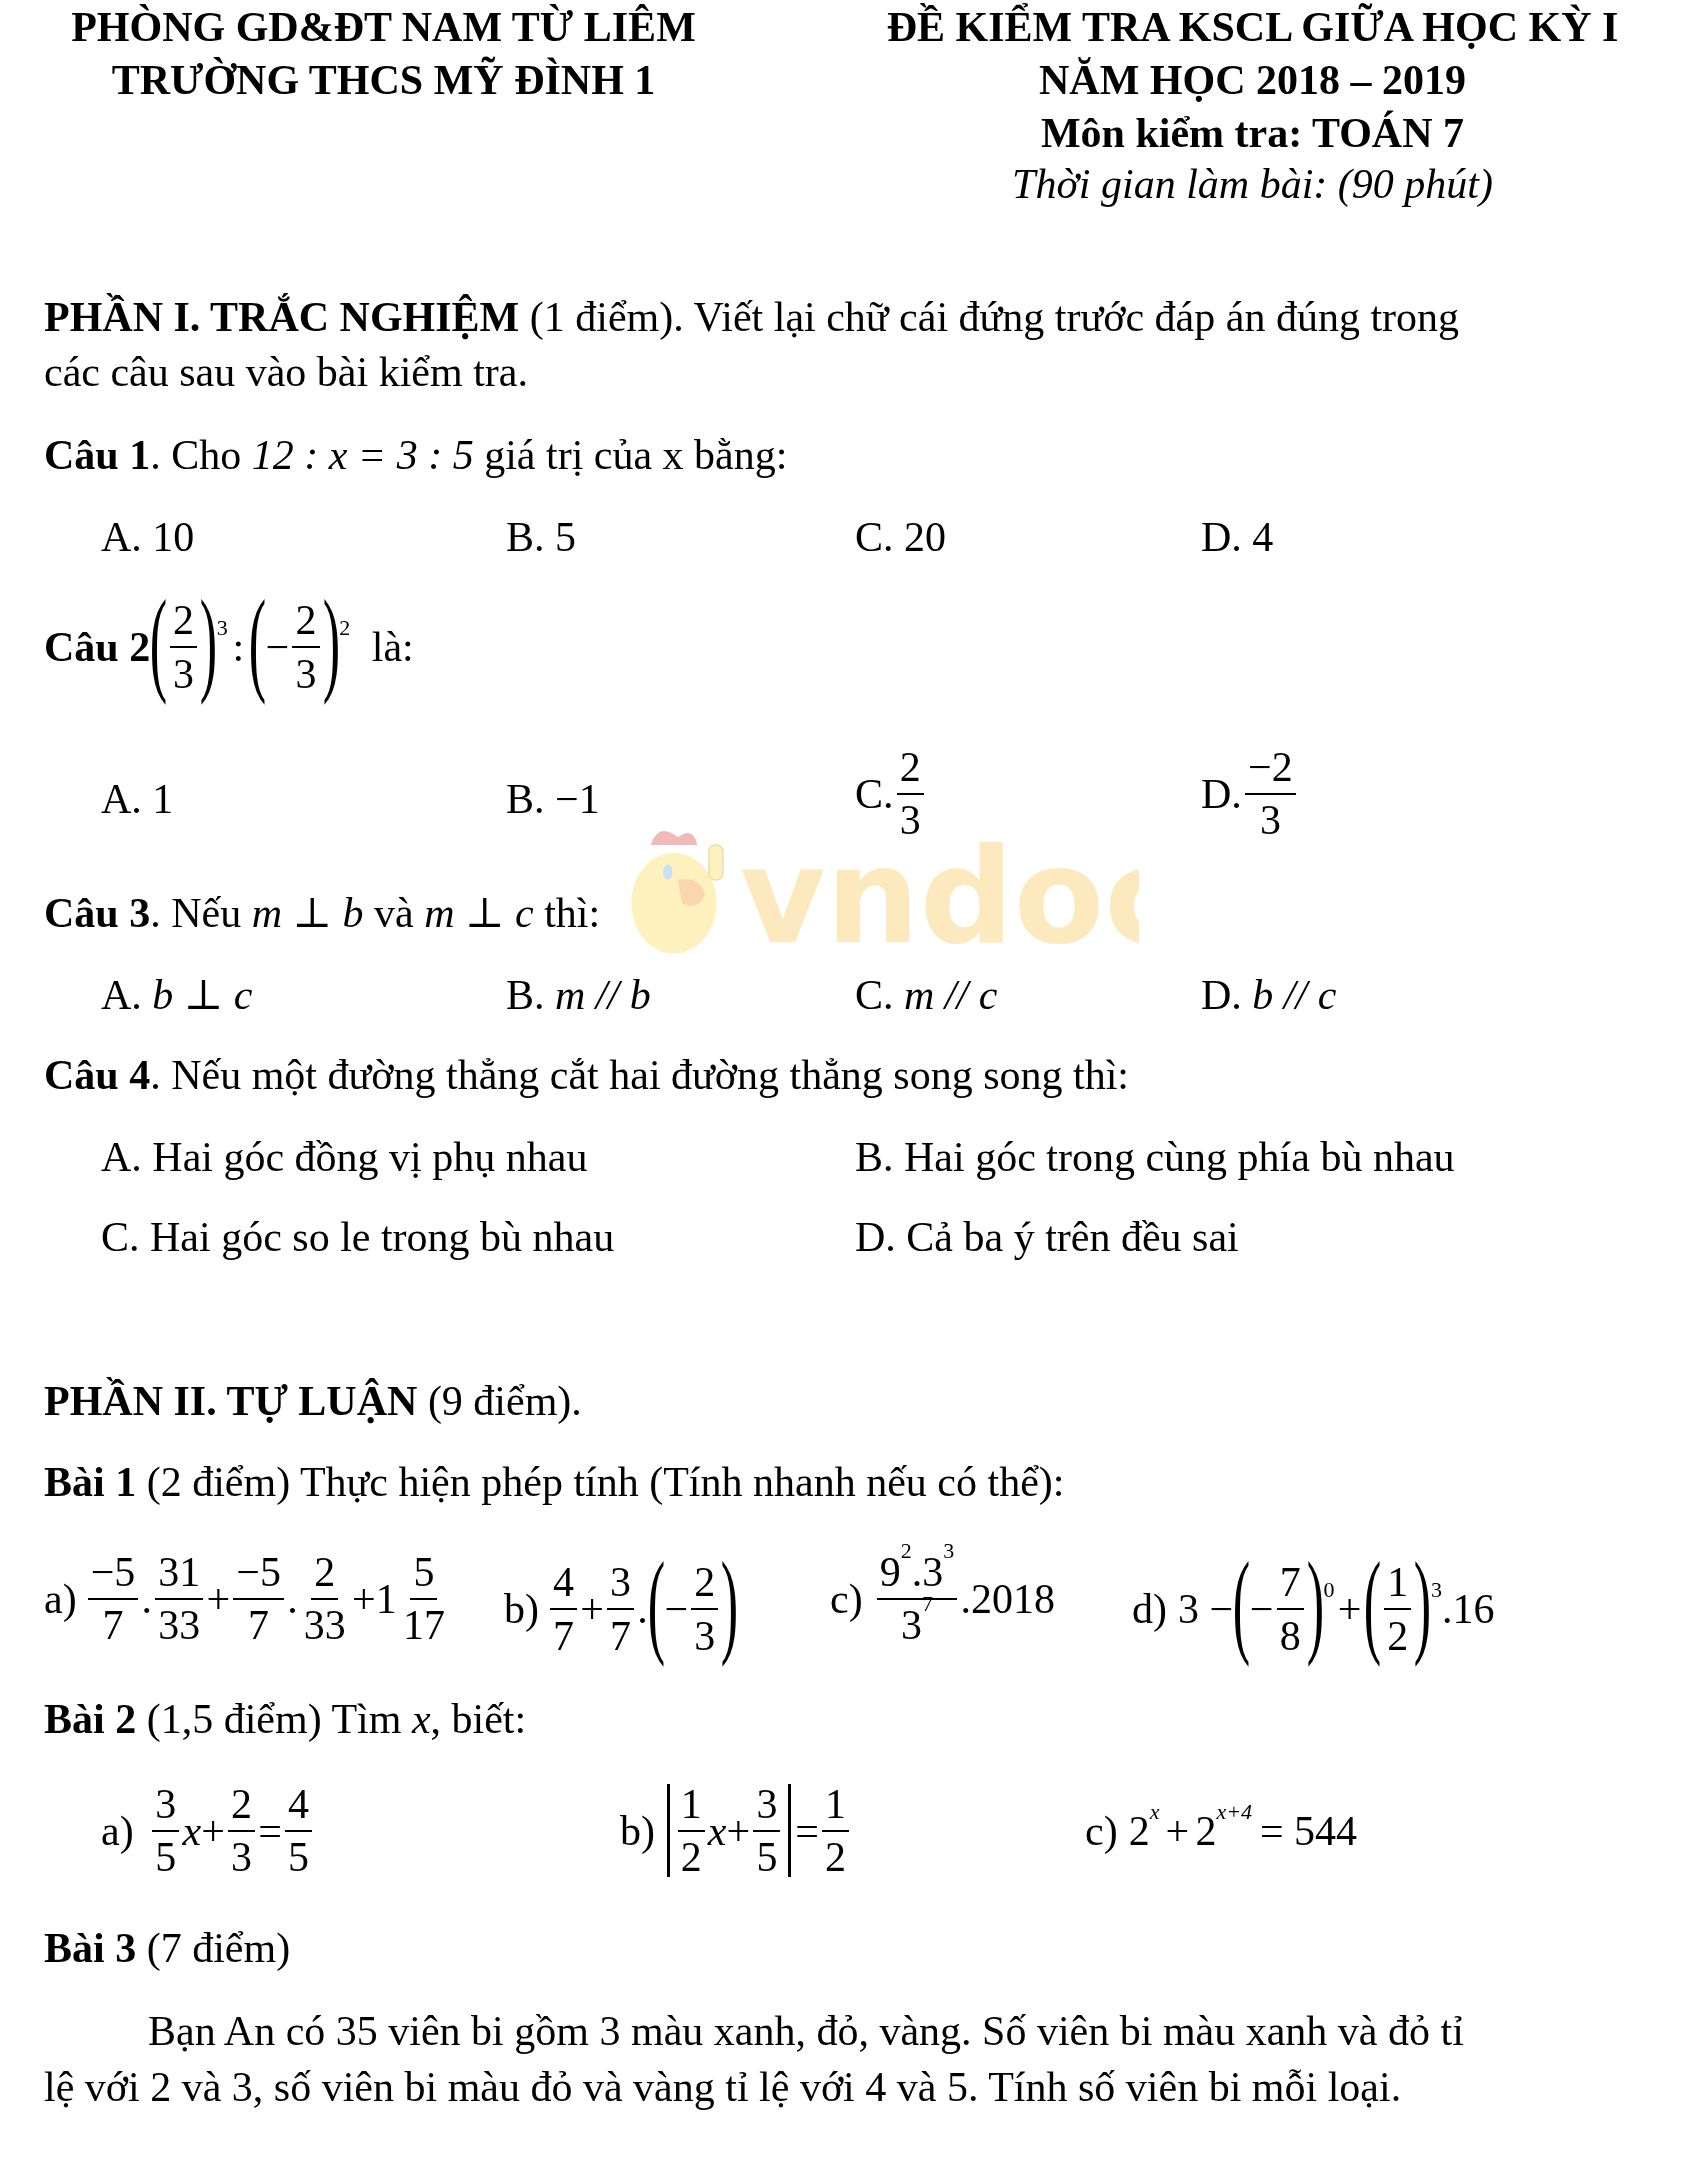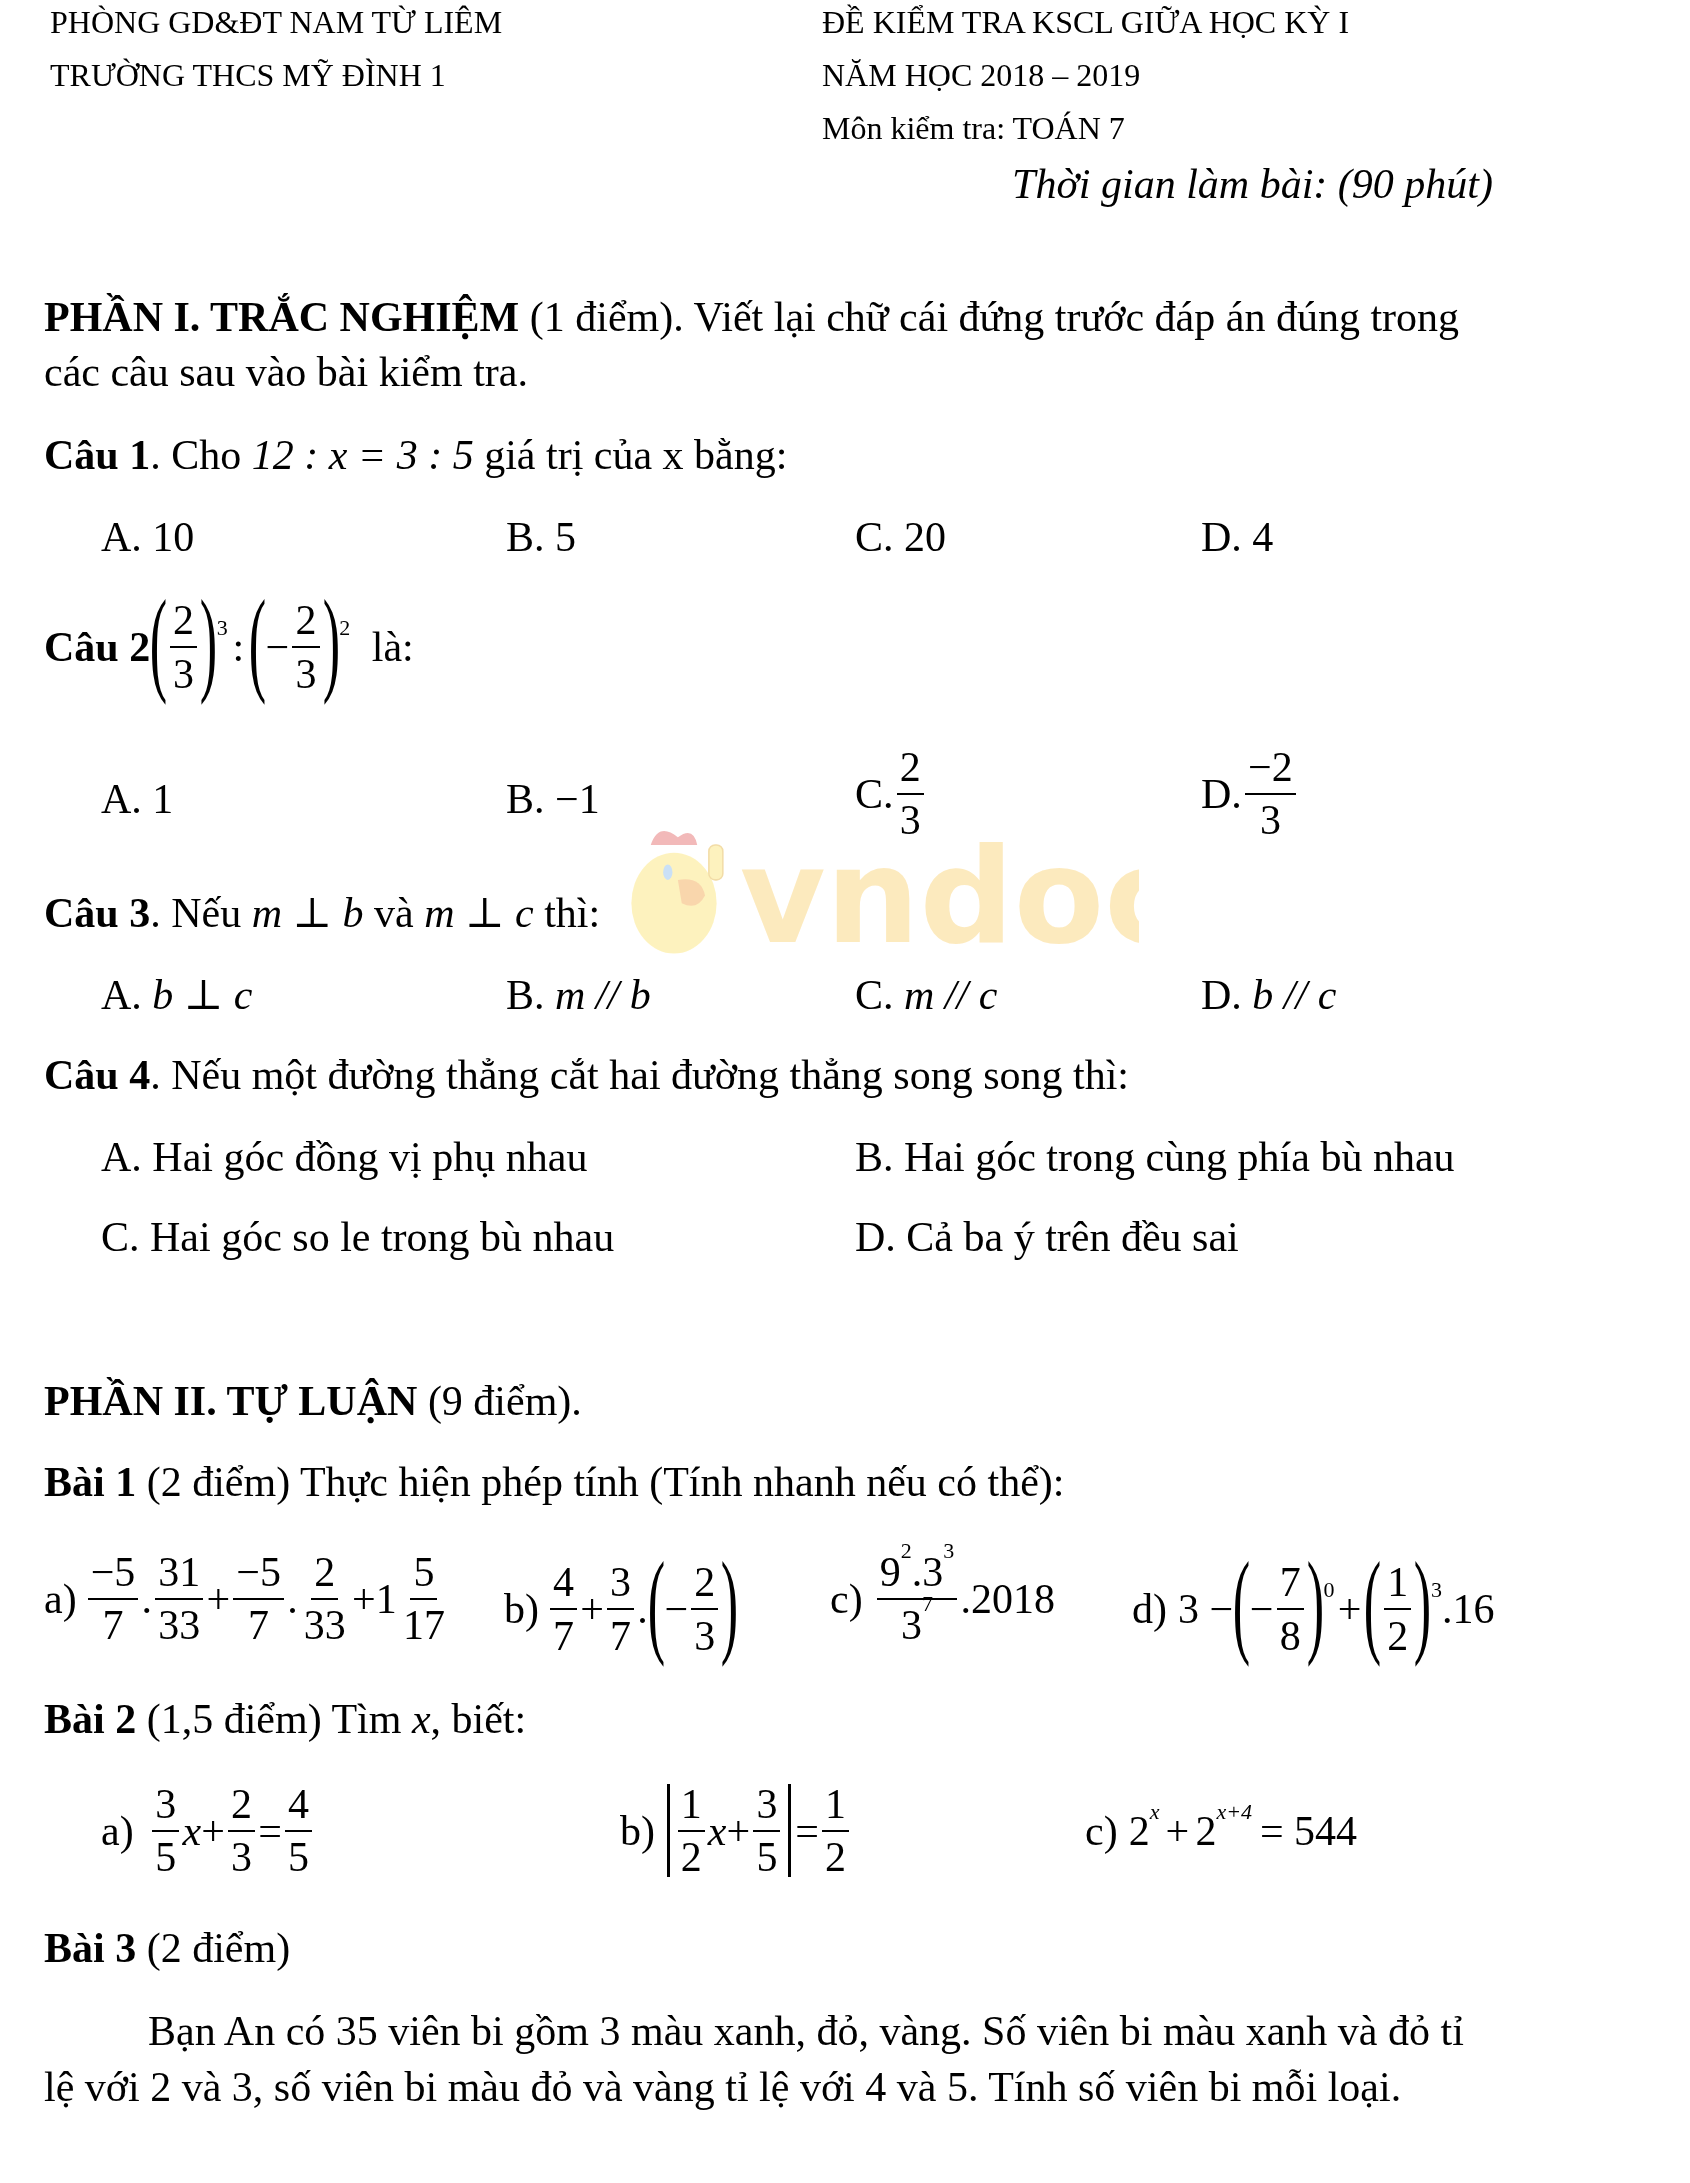--- a/index.html
+++ b/index.html
@@ -1,21 +1,21 @@
 <!DOCTYPE html>
 <html style="font-size:12.4px"><head>
 <meta charset="utf-8">
 <style>
   html, body { margin:0; padding:0; background:#ffffff; }
   body { width:1691px; height:2183px; position:relative; overflow:hidden;
          font-family:"Liberation Serif", "DejaVu Serif", serif; color:#000; font-size:42px; }
   .abs { position:absolute; white-space:nowrap; line-height:1; }
   .b { font-weight:bold; }
   .i { font-style:italic; }
-  .hdr { font-weight:normal; font-size:32px; text-align:left; }
+  .hdr { font-weight:bold; font-size:42px; text-align:center; }
   .sym { font-style:italic; }
   
   .frac { display:inline-flex; flex-direction:column; align-items:center; vertical-align:middle; margin:0 3.1px; line-height:1; }
   .frac .num { padding:0 3.1px 4.7px 3.1px; border-bottom:2.3px solid #000; }
   .frac .den { padding:4.7px 3.1px 0 3.1px; }
   .paren { display:inline-block; font-size:116px; font-weight:100; transform:scaleX(0.45); vertical-align:middle; line-height:1; margin:0 -11px; position:relative; top:-6.2px; }
   .sup { font-size:22px; vertical-align:top; position:relative; top:-18.6px; }
   .bar { display:inline-block; width:2.3px; height:93px; background:#000; vertical-align:middle; margin:0 4.7px; }
   .mrow { display:inline-flex; align-items:center; }
   .watermark { position:absolute; left:612px; top:814px; width:527px; height:155px; opacity:0.55; }
@@ -243,17 +243,17 @@
   <span style="margin-right:11px;">c)</span>
   <span>2</span>
     <span class="sup sym">x</span>
   <span style="margin:0 6.2px;">+</span>
   <span>2</span>
     <span class="sup sym">x+4</span>
   <span style="margin-left:7.8px;">= 544</span>
 </div>
 
 <div class="abs" style="left:44px; top:1927px;">
-  <span class="b">Bài 3</span><span style="white-space:pre;"> (2 điểm)</span>
+  <span class="b">Bài 3</span><span style="white-space:pre;"> (7 điểm)</span>
 </div>
 <div class="abs" style="left:148px; top:2010px;">Bạn An có 35 viên bi gồm 3 màu xanh, đỏ, vàng. Số viên bi màu xanh và đỏ tỉ</div>
 <div class="abs" style="left:44px; top:2066px;">lệ với 2 và 3, số viên bi màu đỏ và vàng tỉ lệ với 4 và 5. Tính số viên bi mỗi loại.</div>
 
 
 </body></html>

